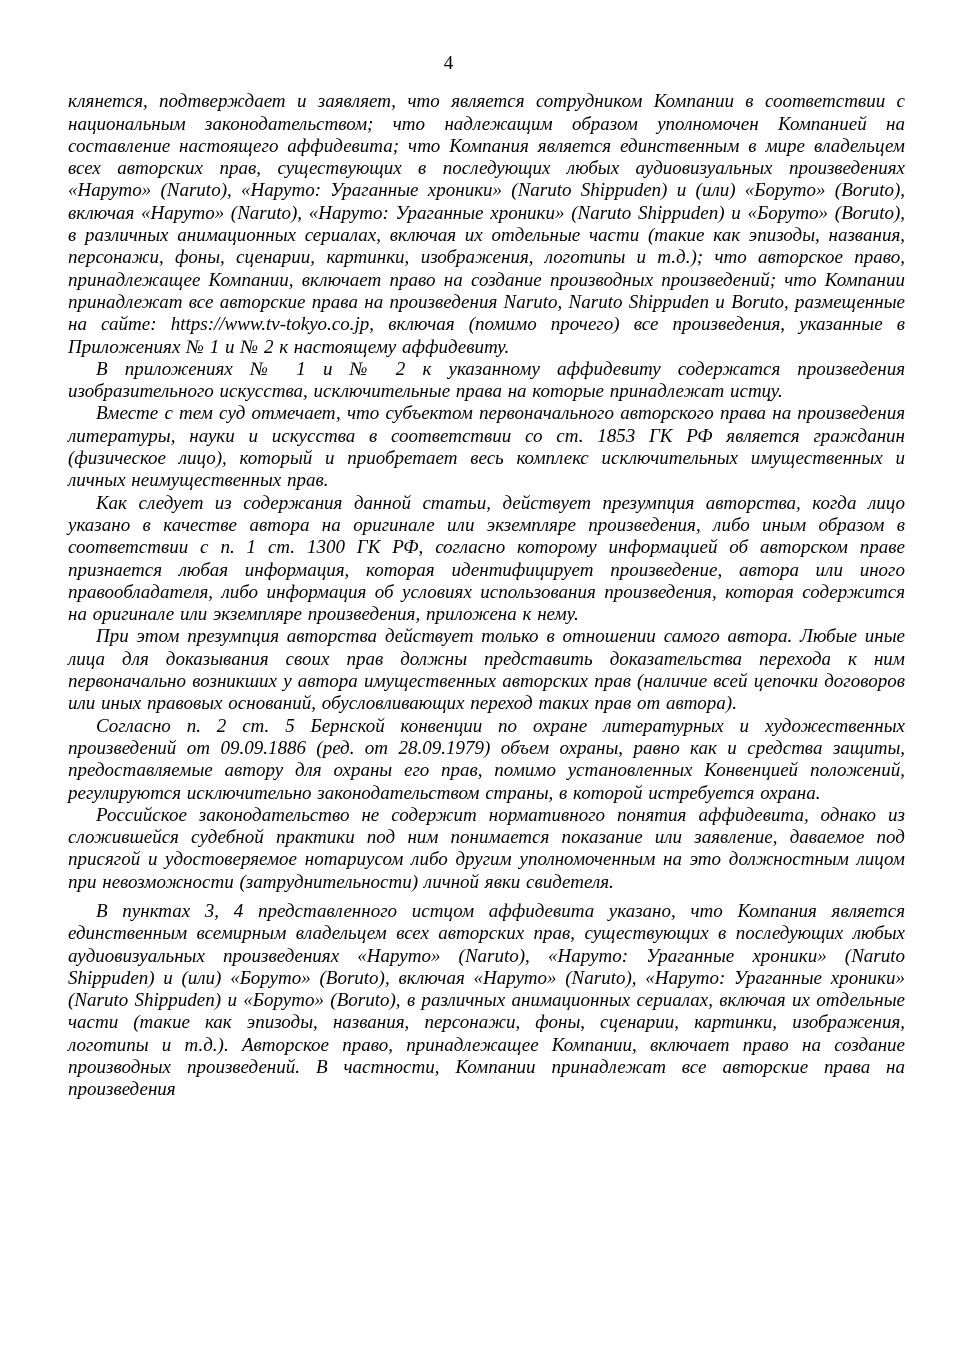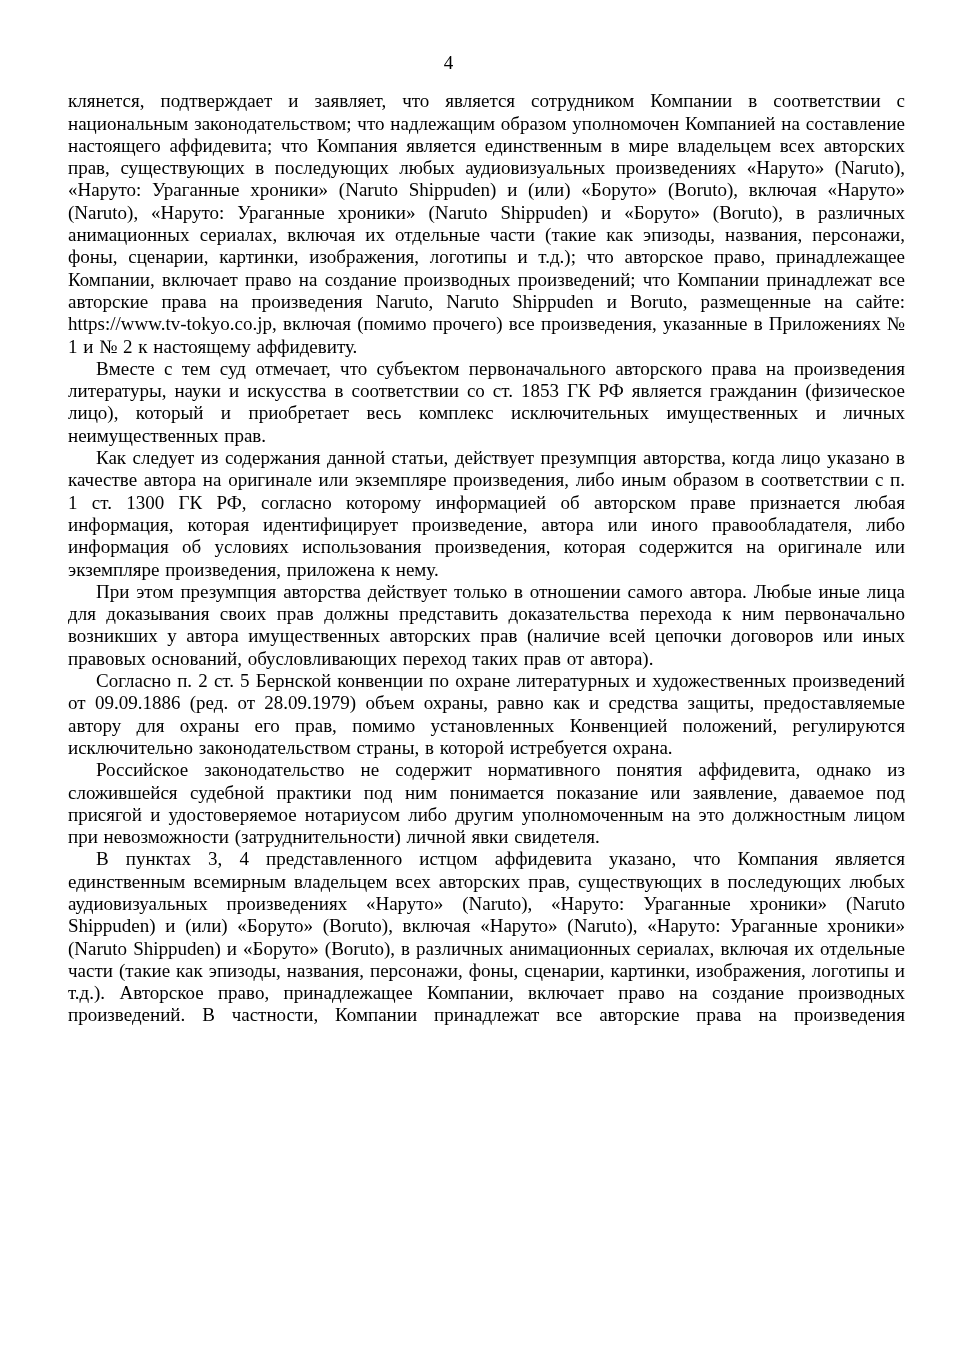--- a/index.html
+++ b/index.html
@@ -24,35 +24,38 @@
     text-align: center;
     position: relative;
     left: -38px;
     margin-bottom: 16px;
   }
   .content p {
     margin: 0;
     text-align: justify;
     text-indent: 28px;
     word-spacing: 1px;
+    font-style: italic;
   }
   .content p.no-indent {
     text-indent: 0;
   }
   .content p.justify-last {
     text-align-last: justify;
+    margin-top: 7px;
   }
 </style>
 </head>
 <body>
 
 <div class="page">
   <div class="page-number">4</div>
   <div class="content">
     <p class="no-indent">клянется, подтверждает и заявляет, что является сотрудником Компании в соответствии с национальным законодательством; что надлежащим образом уполномочен Компанией на составление настоящего аффидевита; что Компания является единственным в мире владельцем всех авторских прав, существующих в последующих любых аудиовизуальных произведениях «Наруто» (Naruto), «Наруто: Ураганные хроники» (Naruto Shippuden) и (или) «Боруто» (Boruto), включая «Наруто» (Naruto), «Наруто: Ураганные хроники» (Naruto Shippuden) и «Боруто» (Boruto), в различных анимационных сериалах, включая их отдельные части (такие как эпизоды, названия, персонажи, фоны, сценарии, картинки, изображения, логотипы и т.д.); что авторское право, принадлежащее Компании, включает право на создание производных произведений; что Компании принадлежат все авторские права на произведения Naruto, Naruto Shippuden и Boruto, размещенные на сайте: https://www.tv-tokyo.co.jp, включая (помимо прочего) все произведения, указанные в Приложениях № 1 и № 2 к настоящему аффидевиту.</p>
+    <p>В приложениях № 1 и № 2 к указанному аффидевиту содержатся произведения изобразительного искусства, исключительные права на которые принадлежат истцу.</p>
     <p>Вместе с тем суд отмечает, что субъектом первоначального авторского права на произведения литературы, науки и искусства в соответствии со ст. 1853 ГК РФ является гражданин (физическое лицо), который и приобретает весь комплекс исключительных имущественных и личных неимущественных прав.</p>
     <p>Как следует из содержания данной статьи, действует презумпция авторства, когда лицо указано в качестве автора на оригинале или экземпляре произведения, либо иным образом в соответствии с п. 1 ст. 1300 ГК РФ, согласно которому информацией об авторском праве признается любая информация, которая идентифицирует произведение, автора или иного правообладателя, либо информация об условиях использования произведения, которая содержится на оригинале или экземпляре произведения, приложена к нему.</p>
     <p>При этом презумпция авторства действует только в отношении самого автора. Любые иные лица для доказывания своих прав должны представить доказательства перехода к ним первоначально возникших у автора имущественных авторских прав (наличие всей цепочки договоров или иных правовых оснований, обусловливающих переход таких прав от автора).</p>
     <p>Согласно п. 2 ст. 5 Бернской конвенции по охране литературных и художественных произведений от 09.09.1886 (ред. от 28.09.1979) объем охраны, равно как и средства защиты, предоставляемые автору для охраны его прав, помимо установленных Конвенцией положений, регулируются исключительно законодательством страны, в которой истребуется охрана.</p>
     <p>Российское законодательство не содержит нормативного понятия аффидевита, однако из сложившейся судебной практики под ним понимается показание или заявление, даваемое под присягой и удостоверяемое нотариусом либо другим уполномоченным на это должностным лицом при невозможности (затруднительности) личной явки свидетеля.</p>
     <p class="justify-last">В пунктах 3, 4 представленного истцом аффидевита указано, что Компания является единственным всемирным владельцем всех авторских прав, существующих в последующих любых аудиовизуальных произведениях «Наруто» (Naruto), «Наруто: Ураганные хроники» (Naruto Shippuden) и (или) «Боруто» (Boruto), включая «Наруто» (Naruto), «Наруто: Ураганные хроники» (Naruto Shippuden) и «Боруто» (Boruto), в различных анимационных сериалах, включая их отдельные части (такие как эпизоды, названия, персонажи, фоны, сценарии, картинки, изображения, логотипы и т.д.). Авторское право, принадлежащее Компании, включает право на создание производных произведений. В частности, Компании принадлежат все авторские права на произведения</p>
   </div>
 </div>
 
 </body></html>

